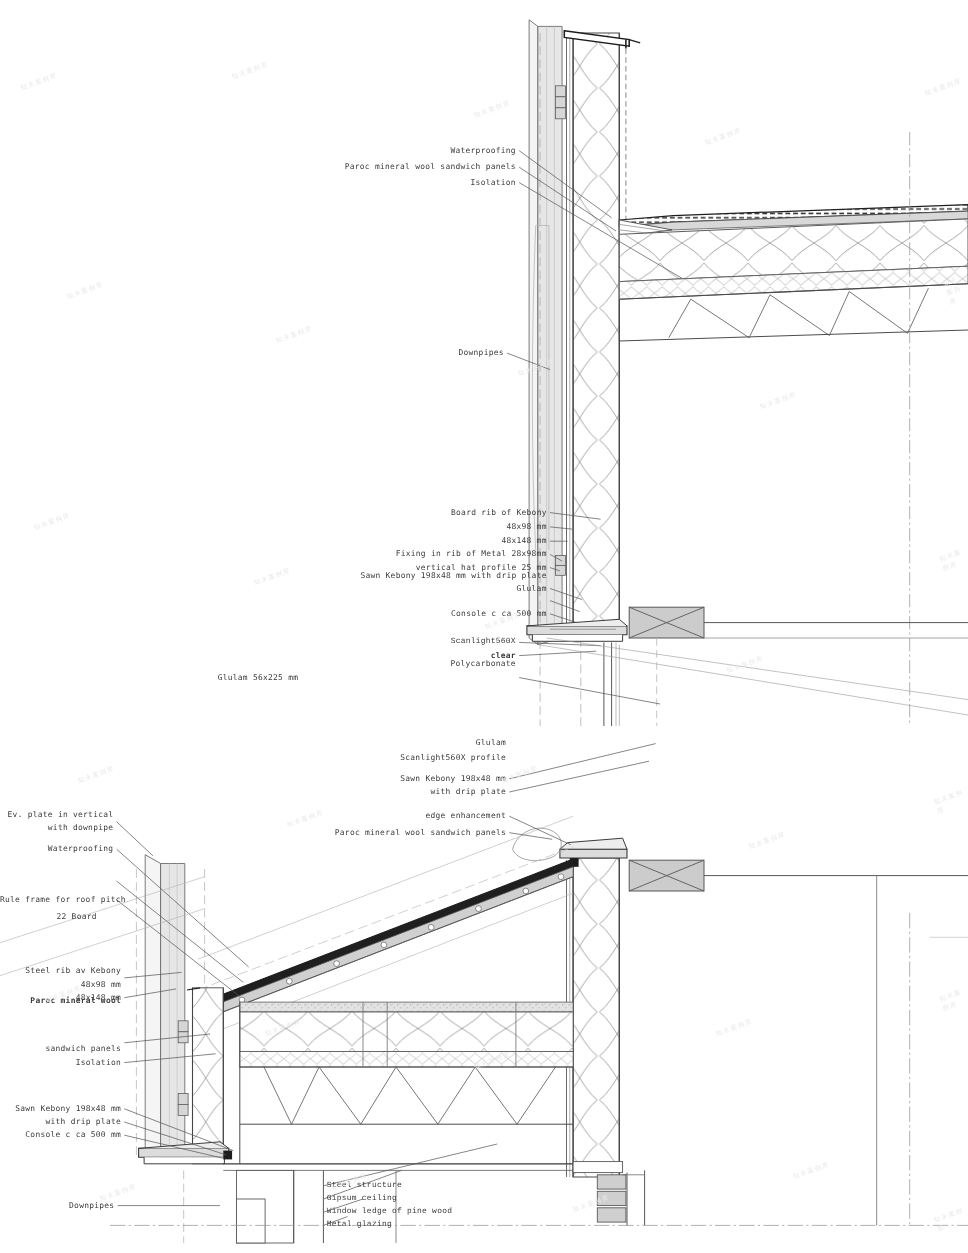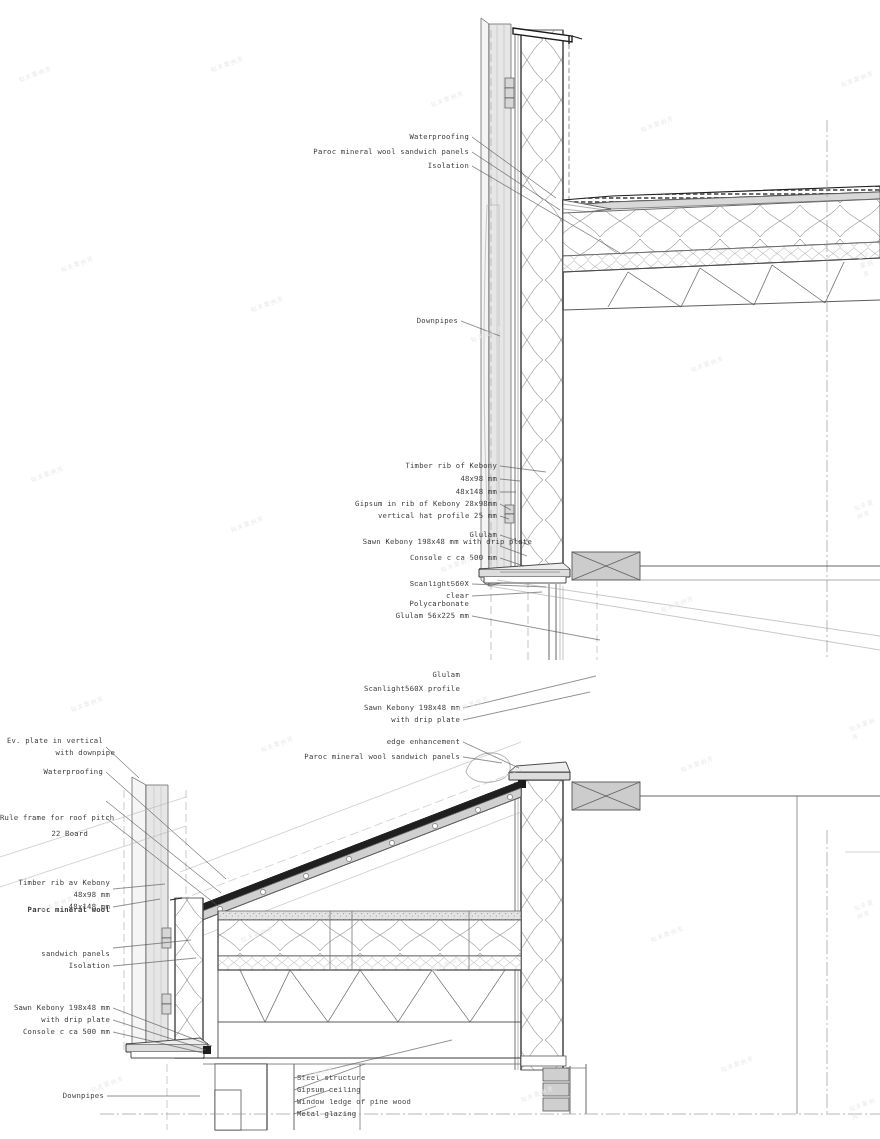--- a/index.html
+++ b/index.html
@@ -372,44 +372,44 @@
       </g>
 
     </g>
   </svg>
 
   <div id="label-layer">
       <div class="lbl" style="top: 137px; left: 0px; width: 469px;">Waterproofing</div>
       <div class="lbl" style="top: 152px; left: 0px; width: 469px;">Paroc mineral wool sandwich panels</div>
       <div class="lbl" style="top: 166px; left: 0px; width: 469px;">Isolation</div>
       <div class="lbl" style="top: 321px; left: 0px; width: 458px;">Downpipes</div>
-      <div class="lbl" style="top: 466px; left: 0px; width: 497px;">Timber rib of Kebony</div>
+      <div class="lbl" style="top: 466px; left: 0px; width: 497px;">Board rib of Kebony</div>
       <div class="lbl" style="top: 479px; left: 0px; width: 497px;">48x98 mm</div>
       <div class="lbl" style="top: 492px; left: 0px; width: 497px;">48x148 mm</div>
-      <div class="lbl" style="top: 504px; left: 0px; width: 497px;">Gipsum in rib of Kebony 28x98mm</div>
+      <div class="lbl" style="top: 504px; left: 0px; width: 497px;">Fixing in rib of Metal 28x98mm</div>
       <div class="lbl" style="top: 516px; left: 0px; width: 497px;">vertical hat profile 25 mm</div>
       <div class="lbl" style="top: 535px; left: 0px; width: 497px;">Glulam</div>
-      <div class="lbl" style="top: 542px; left: 0px; width: 497px; margin-left: 35px;">Sawn Kebony 198x48 mm with drip plate</div>
+      <div class="lbl" style="top: 524px; left: 0px; width: 497px;">Sawn Kebony 198x48 mm with drip plate</div>
       <div class="lbl" style="top: 558px; left: 0px; width: 497px;">Console c ca 500 mm</div>
       <div class="lbl" style="top: 604px; left: 0px; width: 469px;">Polycarbonate</div>
       <div class="lbl" style="top: 584px; left: 0px; width: 469px; font-family: Liberation Mono, monospace;">Scanlight560X</div>
-      <div class="lbl" style="top: 596px; left: 0px; width: 469px;">clear</div>
-      <div class="lbl" style="top: 616px; left: 0px; width: 469px;">Glulam 56x225 mm</div>
+      <div class="lbl" style="top: 596px; left: 0px; width: 469px; font-weight: bold;">clear</div>
+      <div class="lbl" style="top: 616px; left: 0px; width: 469px; text-align: center;">Glulam 56x225 mm</div>
       <div class="lbl" style="top: 675px; left: 0px; width: 460px;">Glulam</div>
       <div class="lbl" style="top: 689px; left: 0px; width: 460px;">Scanlight560X profile</div>
       <div class="lbl" style="top: 708px; left: 0px; width: 460px;">Sawn Kebony 198x48 mm</div>
       <div class="lbl" style="top: 720px; left: 0px; width: 460px;">with drip plate</div>
       <div class="lbl" style="top: 742px; left: 0px; width: 460px;">edge enhancement</div>
       <div class="lbl" style="top: 757px; left: 0px; width: 460px;">Paroc mineral wool sandwich panels</div>
       <div class="lbl" style="top: 741px; left: 0px; width: 103px;">Ev. plate in vertical</div>
-      <div class="lbl" style="top: 753px; left: 12px; width: 103px;">with downpipe</div>
+      <div class="lbl" style="top: 753px; left: 0px; width: 103px;">with downpipe</div>
       <div class="lbl" style="top: 772px; left: 0px; width: 103px;">Waterproofing</div>
       <div class="lbl" style="top: 834px; left: 0px; width: 88px;">22 Board</div>
       <div class="lbl" style="top: 818px; left: 0px; width: 103px;">Rule frame for roof pitch</div>
-      <div class="lbl" style="top: 883px; left: 0px; width: 110px;">Timber rib av Kebony</div>
+      <div class="lbl" style="top: 883px; left: 0px; width: 110px;">Steel rib av Kebony</div>
       <div class="lbl" style="top: 895px; left: 0px; width: 110px;">48x98 mm</div>
       <div class="lbl" style="top: 907px; left: 0px; width: 110px;">48x148 mm</div>
       <div class="lbl" style="top: 910px; left: 0px; width: 110px; font-weight: bold;">Paroc mineral wool</div>
       <div class="lbl" style="top: 954px; left: 0px; width: 110px;">sandwich panels</div>
       <div class="lbl" style="top: 966px; left: 0px; width: 110px;">Isolation</div>
       <div class="lbl" style="top: 1008px; left: 0px; width: 110px;">Sawn Kebony 198x48 mm</div>
       <div class="lbl" style="top: 1020px; left: 0px; width: 110px;">with drip plate</div>
       <div class="lbl" style="top: 1032px; left: 0px; width: 110px;">Console c ca 500 mm</div>
       <div class="lbl" style="top: 1096px; left: 0px; width: 104px;">Downpipes</div>
       <div class="lbl left" style="top: 1078px; left: 297px;">Steel structure</div>

